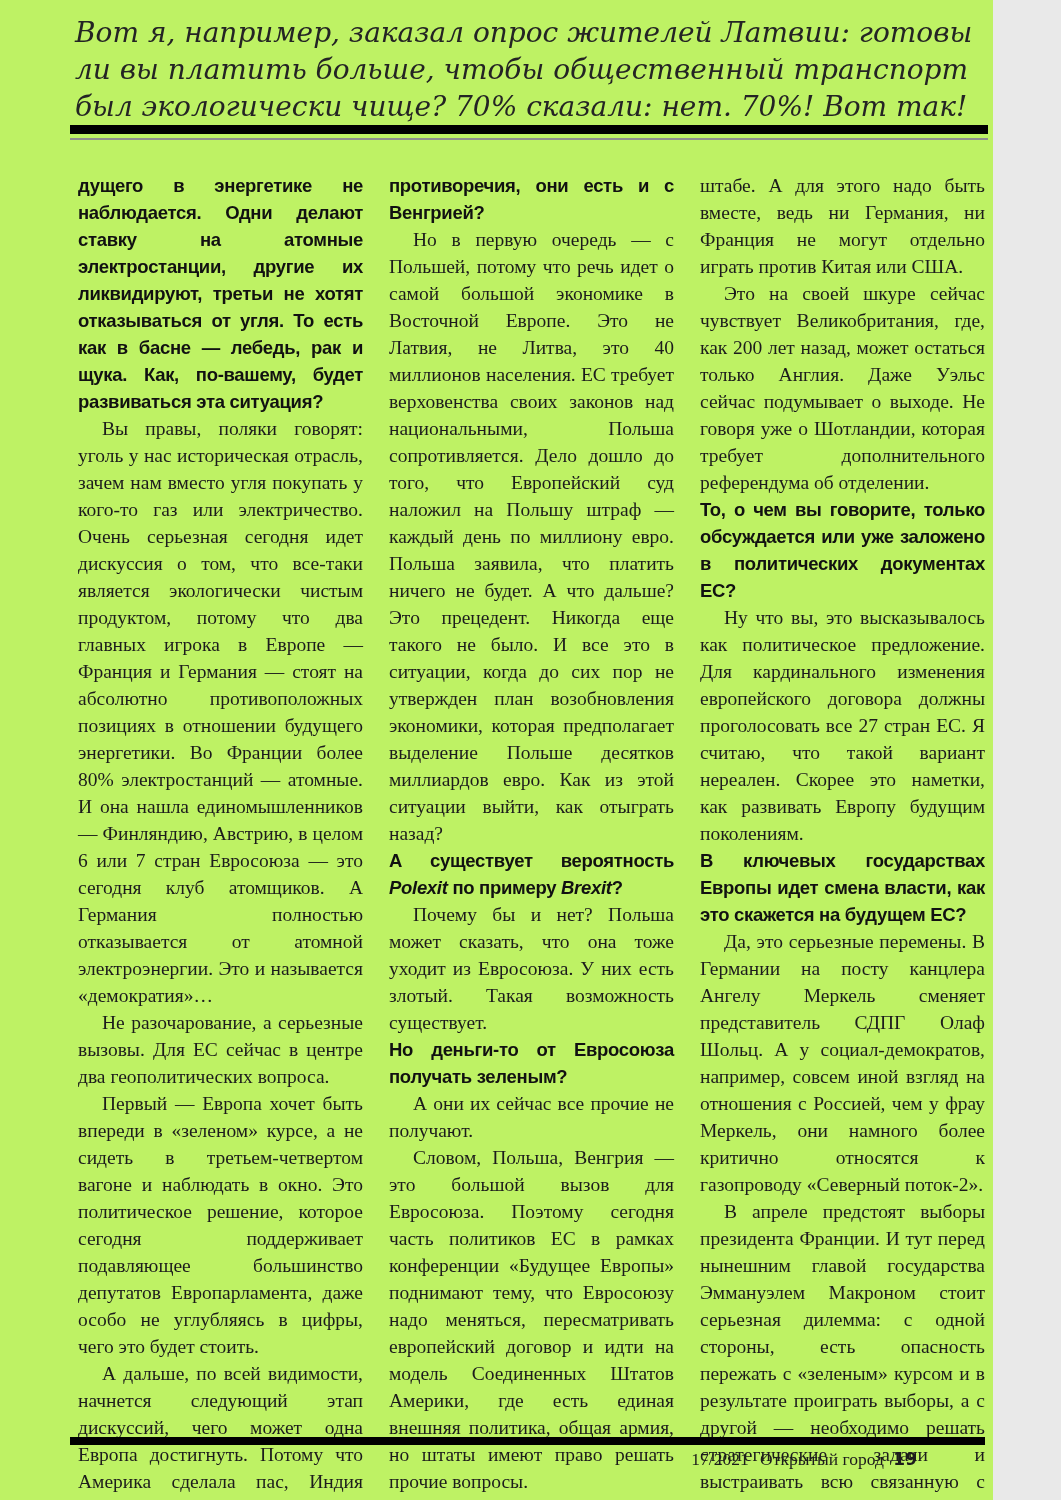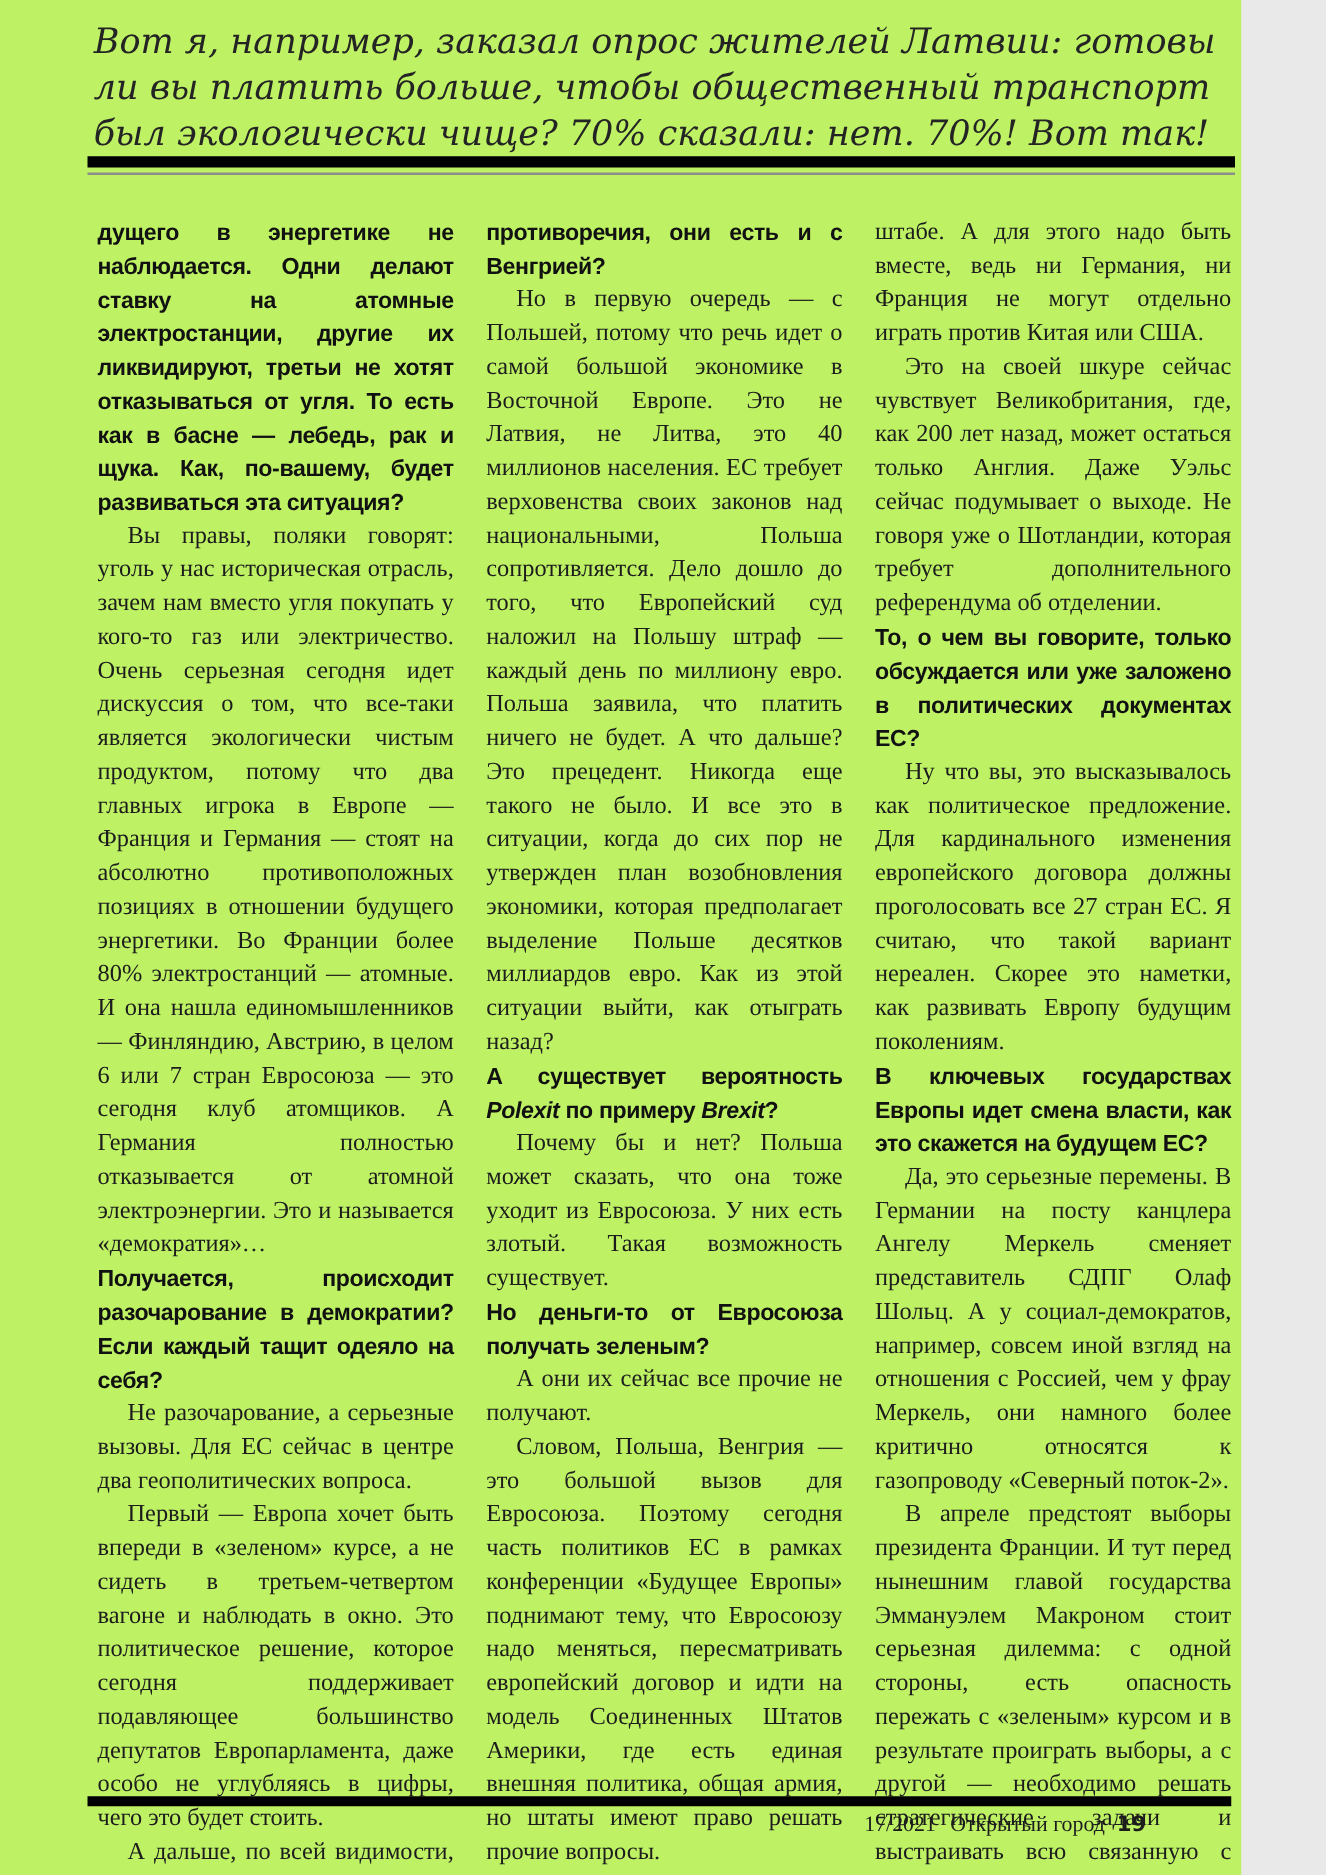--- a/index.html
+++ b/index.html
@@ -37,21 +37,20 @@
 
 <div class="page">
   <div class="quote">Вот я, например, заказал опрос жителей Латвии: готовы ли вы платить больше, чтобы общественный транспорт был экологически чище? 70% сказали: нет. 70%! Вот так!</div>
   <div class="rule-thick"></div>
   <div class="rule-thin"></div>
 
   <div class="cols">
       <div class="col">
         <p class="question"><span>дущего в энергетике не наблюдается. Одни делают ставку на атомные электростанции, другие их ликвидируют, третьи не хотят отказываться от угля. То есть как в басне — лебедь, рак и щука. Как, по-вашему, будет развиваться эта ситуация?</span></p>
         <p class="answer"><span>Вы правы, поляки говорят: уголь у нас историческая отрасль, зачем нам вместо угля покупать у кого-то газ или электричество. Очень серьезная сегодня идет дискуссия о том, что все-таки является экологически чистым продуктом, потому что два главных игрока в Европе — Франция и Германия — стоят на абсолютно противоположных позициях в отношении будущего энергетики. Во Франции более 80% электростанций — атомные. И она нашла единомышленников — Финляндию, Австрию, в целом 6 или 7 стран Евросоюза — это сегодня клуб атомщиков. А Германия полностью отказывается от атомной электроэнергии. Это и называется «демократия»…</span></p>
-        <p class="question"><span>Получается, происходит разочарование в демократии? Если каждый тащит одеяло на себя?</span></p>
         <p class="answer"><span>Не разочарование, а серьезные вызовы. Для ЕС сейчас в центре два геополитических вопроса.</span></p>
         <p class="answer"><span>Первый — Европа хочет быть впереди в «зеленом» курсе, а не сидеть в третьем-четвертом вагоне и наблюдать в окно. Это политическое решение, которое сегодня поддерживает подавляющее большинство депутатов Европарламента, даже особо не углубляясь в цифры, чего это будет стоить.</span></p>
         <p class="answer"><span>А дальше, по всей видимости, начнется следующий этап дискуссий, чего может одна Европа достигнуть. Потому что Америка сделала пас, Индия сделала пас, Китай вообще не начал разговор, касающийся «зеленого» курса. В любом случае это большой политический вызов.</span></p>
       </div>
       <div class="col">
         <p class="question"><span>противоречия, они есть и с Венгрией?</span></p>
         <p class="answer"><span>Но в первую очередь — с Польшей, потому что речь идет о самой большой экономике в Восточной Европе. Это не Латвия, не Литва, это 40 миллионов населения. ЕС требует верховенства своих законов над национальными, Польша сопротивляется. Дело дошло до того, что Европейский суд наложил на Польшу штраф — каждый день по миллиону евро. Польша заявила, что платить ничего не будет. А что дальше? Это прецедент. Никогда еще такого не было. И все это в ситуации, когда до сих пор не утвержден план возобновления экономики, которая предполагает выделение Польше десятков миллиардов евро. Как из этой ситуации выйти, как отыграть назад?</span></p>
         <p class="question"><span>А существует вероятность </span><span class="it">Polexit</span><span> по примеру </span><span class="it">Brexit</span><span>?</span></p>
         <p class="answer"><span>Почему бы и нет? Польша может сказать, что она тоже уходит из Евросоюза. У них есть злотый. Такая возможность существует.</span></p>
         <p class="question"><span>Но деньги-то от Евросоюза получать зеленым?</span></p>

